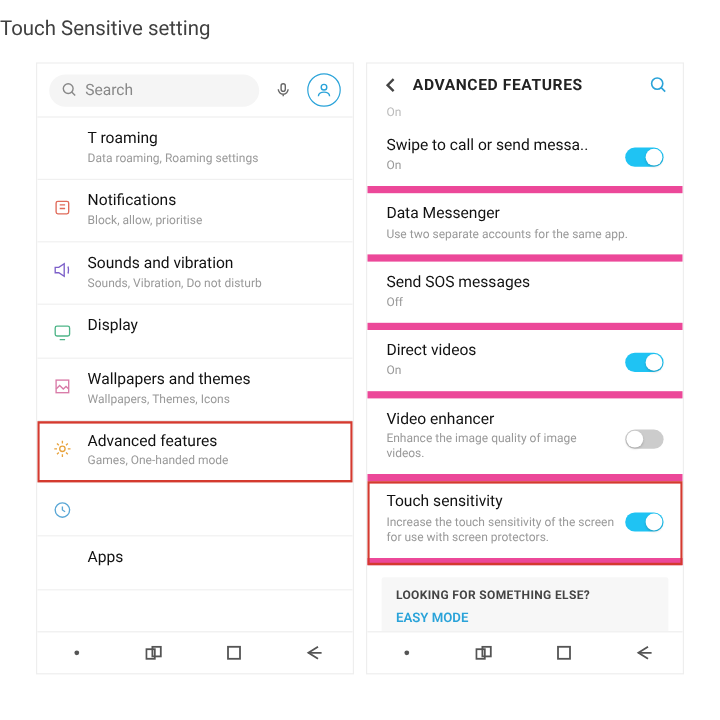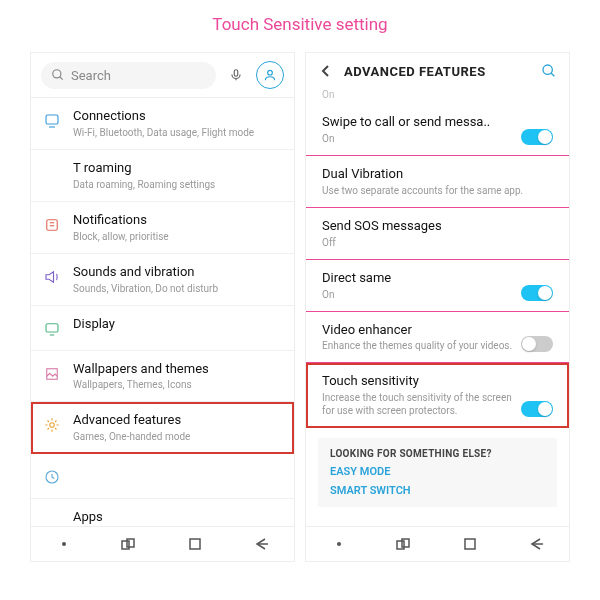--- a/index.html
+++ b/index.html
@@ -5,25 +5,24 @@
   * { box-sizing: border-box; margin: 0; padding: 0; }
   body {
     font-family: -apple-system, BlinkMacSystemFont, "Segoe UI", Roboto, Arial, sans-serif;
     background: #fff;
     width: 600px;
     height: 600px;
     overflow: hidden;
     color: #222;
   }
   .page-title {
-    text-align: center;
     font-size: 17px;
     font-weight: 400;
     padding: 14px 0 18px;
-    color: #ec4899;
+    color: #404040;
   }
   .phones {
     display: flex;
     gap: 10px;
     padding: 0 30px;
   }
   .phone {
     width: 315px;
     height: 510px;
     border: 1px solid #eee;
@@ -86,23 +85,23 @@
     display: flex;
     align-items: center;
     padding: 8px 10px;
     gap: 8px;
   }
   .header2 .title { flex: 1; font-size: 13px; font-weight: 700; letter-spacing: 0.5px; }
   .header2 .back, .header2 .search2 { width: 20px; height: 20px; display:flex; align-items:center; justify-content:center; color:#2aa3d9; }
   .small-prev { font-size: 10px; color:#bbb; padding: 0 16px 4px; }
   .feat-item {
     padding: 10px 16px;
-    border-bottom: 1px solid #ec4899;
-    display: flex;
-    align-items: flex-end;
+    border-bottom: 6px solid #ec4899;
+    display: flex;
+    align-items: center;
     gap: 8px;
   }
   .feat-item.highlighted {
     outline: 2px solid #d43a2f;
     outline-offset: -2px;
   }
   .feat-text { flex:1; min-width:0; }
   .feat-title { font-size: 13px; color:#111; line-height:1.3; }
   .feat-sub { font-size: 10px; color:#999; line-height:1.3; margin-top:1px; }
   .toggle {
@@ -155,32 +154,20 @@
       </div>
       <div class="profile-icon">
         <svg width="14" height="14" viewBox="0 0 24 24" fill="none" stroke="#2aa3d9" stroke-width="2">
             <circle cx="12" cy="8" r="4"></circle>
             <path d="M4 21c0-4 4-6 8-6s8 2 8 6"></path>
           </svg>
       </div>
     </div>
     <div class="settings-list" id="settings-list">
         <div class="settings-item">
-          <div class="icon-slot">
-            <svg width="18" height="18" viewBox="0 0 24 24" fill="none" stroke="#3a9bdc" stroke-width="1.5">
-              <rect x="4" y="4" width="16" height="12" rx="2"></rect>
-              <line x1="8" y1="20" x2="16" y2="20"></line>
-            </svg>
-          </div>
-          <div class="text-slot">
-            <div class="item-title">Connections</div>
-            <div class="item-sub">Wi-Fi, Bluetooth, Data usage, Flight mode</div>
-          </div>
-        </div>
-        <div class="settings-item">
           <div class="icon-slot"></div>
           <div class="text-slot">
             <div class="item-title">T roaming</div>
             <div class="item-sub">Data roaming, Roaming settings</div>
           </div>
         </div>
         <div class="settings-item">
           <div class="icon-slot">
             <svg width="18" height="18" viewBox="0 0 24 24" fill="none" stroke="#e06b5a" stroke-width="1.5">
               <rect x="5" y="5" width="14" height="14" rx="2"></rect>
@@ -300,41 +287,41 @@
     <div id="feat-list" style="flex:1;overflow:hidden;">
         <div class="feat-item">
           <div class="feat-text">
             <div class="feat-title">Swipe to call or send messa..</div>
             <div class="feat-sub">On</div>
           </div>
           <div class="toggle on"></div>
         </div>
         <div class="feat-item">
           <div class="feat-text">
-            <div class="feat-title">Dual Vibration</div>
+            <div class="feat-title">Data Messenger</div>
             <div class="feat-sub">Use two separate accounts for the same app.</div>
           </div>
         </div>
         <div class="feat-item">
           <div class="feat-text">
             <div class="feat-title">Send SOS messages</div>
             <div class="feat-sub">Off</div>
           </div>
         </div>
         <div class="feat-item">
           <div class="feat-text">
-            <div class="feat-title">Direct same</div>
+            <div class="feat-title">Direct videos</div>
             <div class="feat-sub">On</div>
           </div>
           <div class="toggle on"></div>
         </div>
         <div class="feat-item">
           <div class="feat-text">
             <div class="feat-title">Video enhancer</div>
-            <div class="feat-sub">Enhance the themes quality of your videos.</div>
+            <div class="feat-sub">Enhance the image quality of image videos.</div>
           </div>
           <div class="toggle "></div>
         </div>
         <div class="feat-item highlighted">
           <div class="feat-text">
             <div class="feat-title">Touch sensitivity</div>
             <div class="feat-sub">Increase the touch sensitivity of the screen for use with screen protectors.</div>
           </div>
           <div class="toggle on"></div>
         </div>

